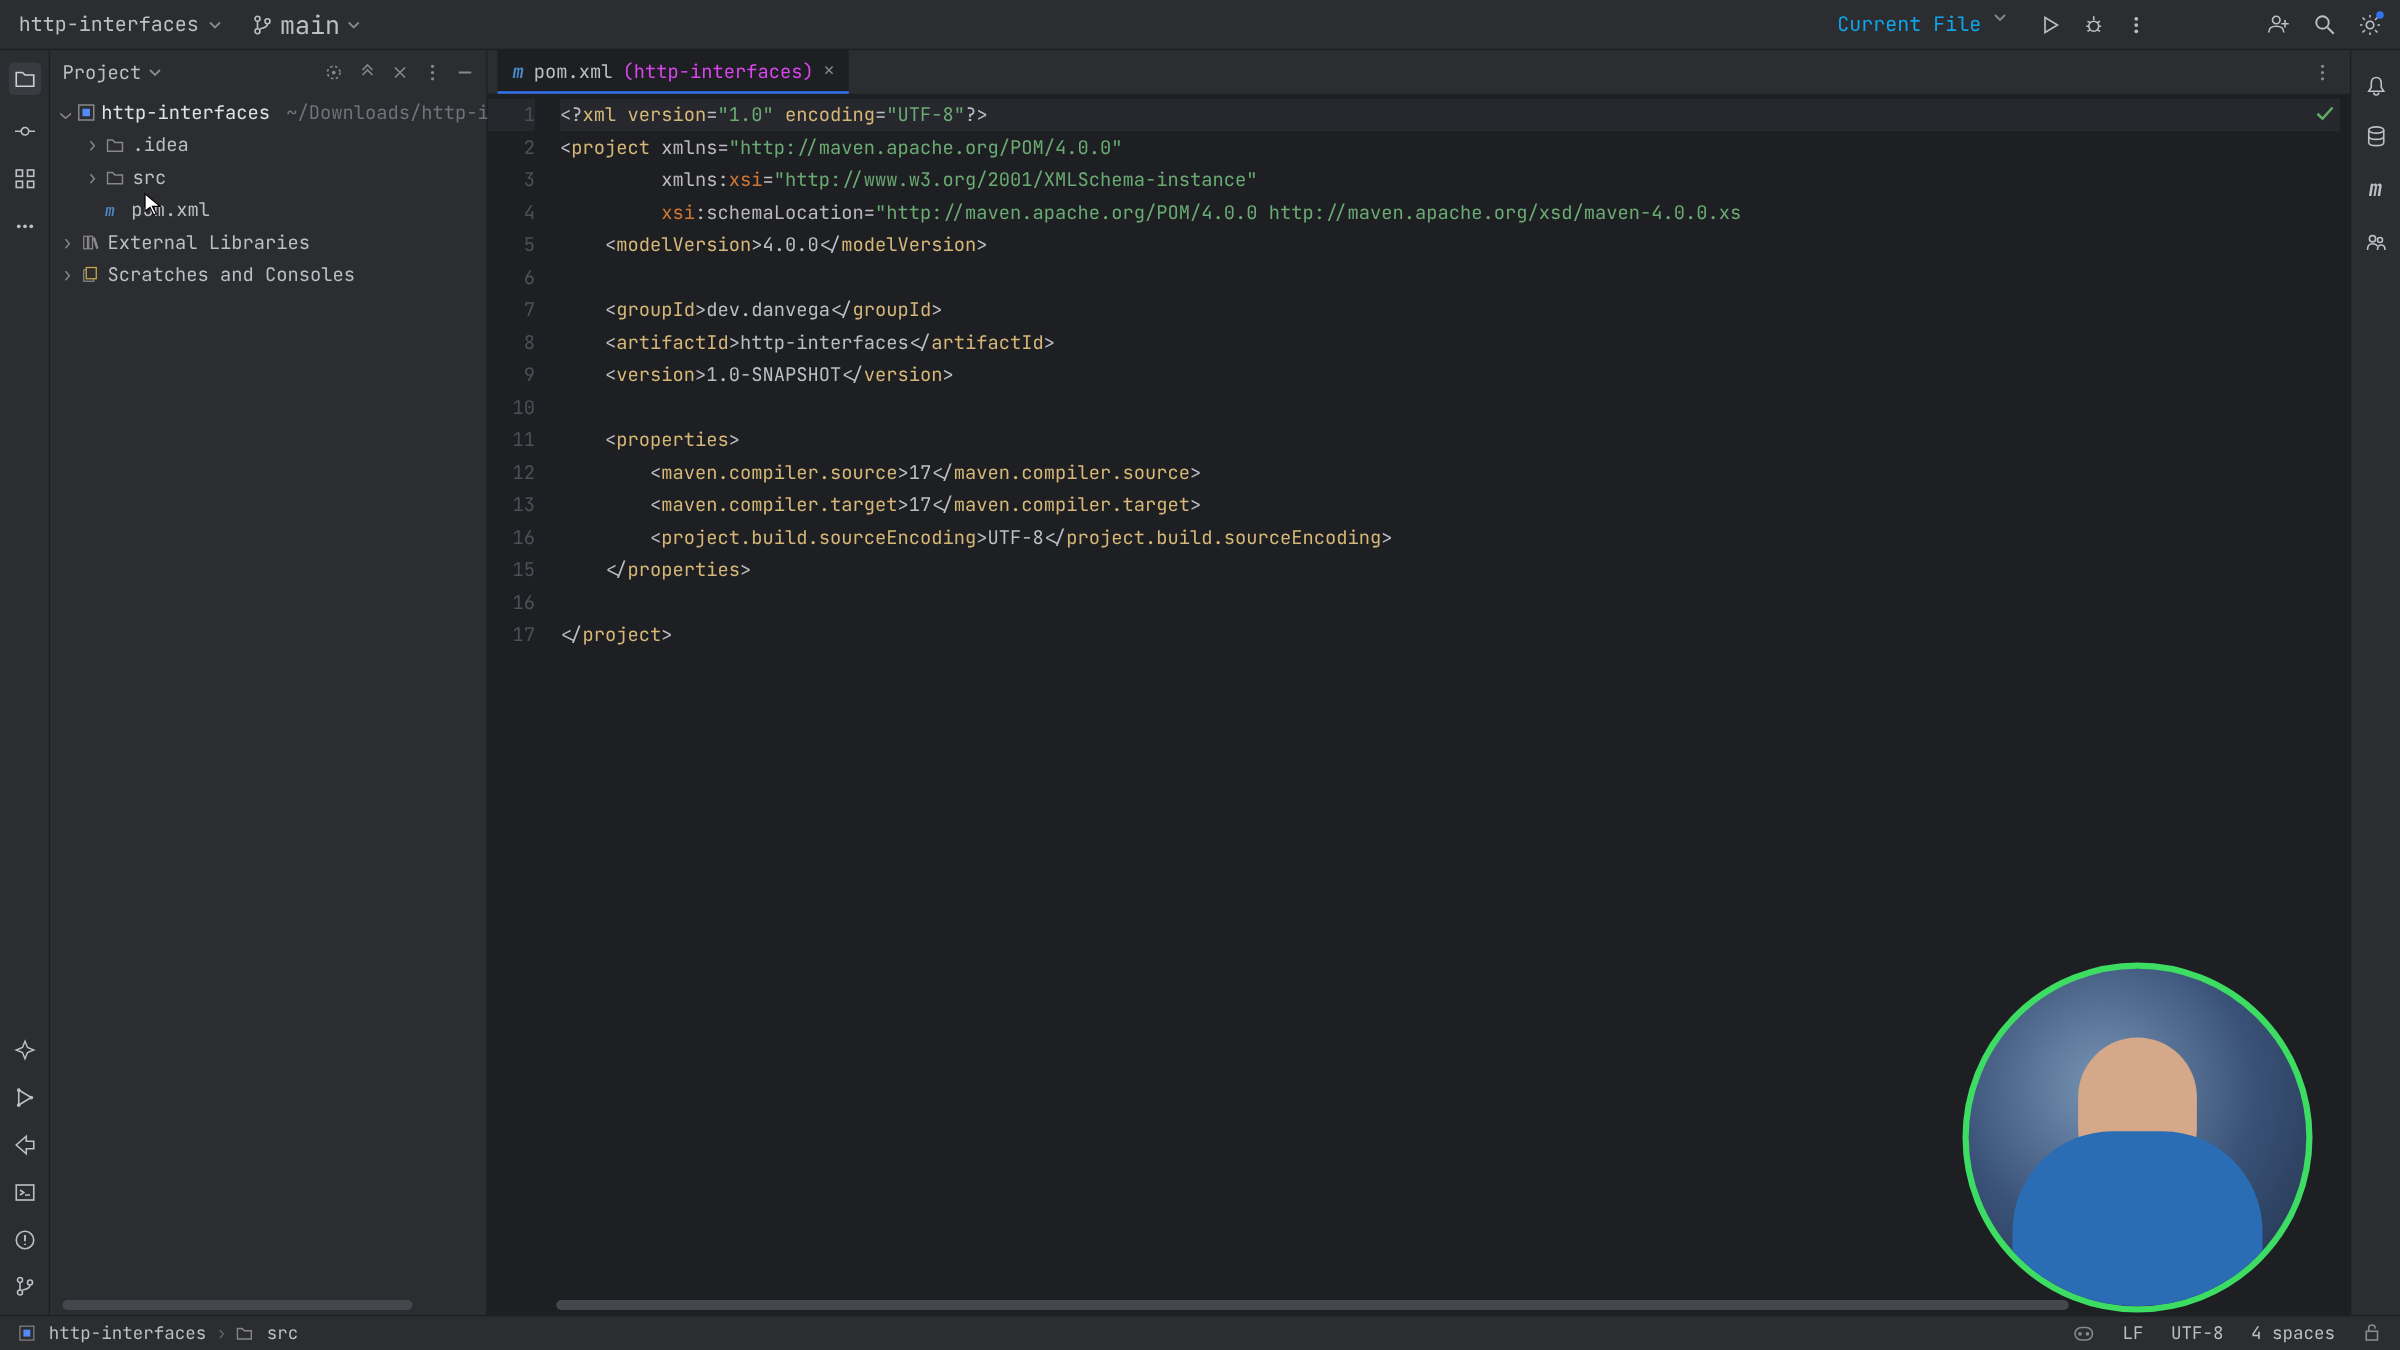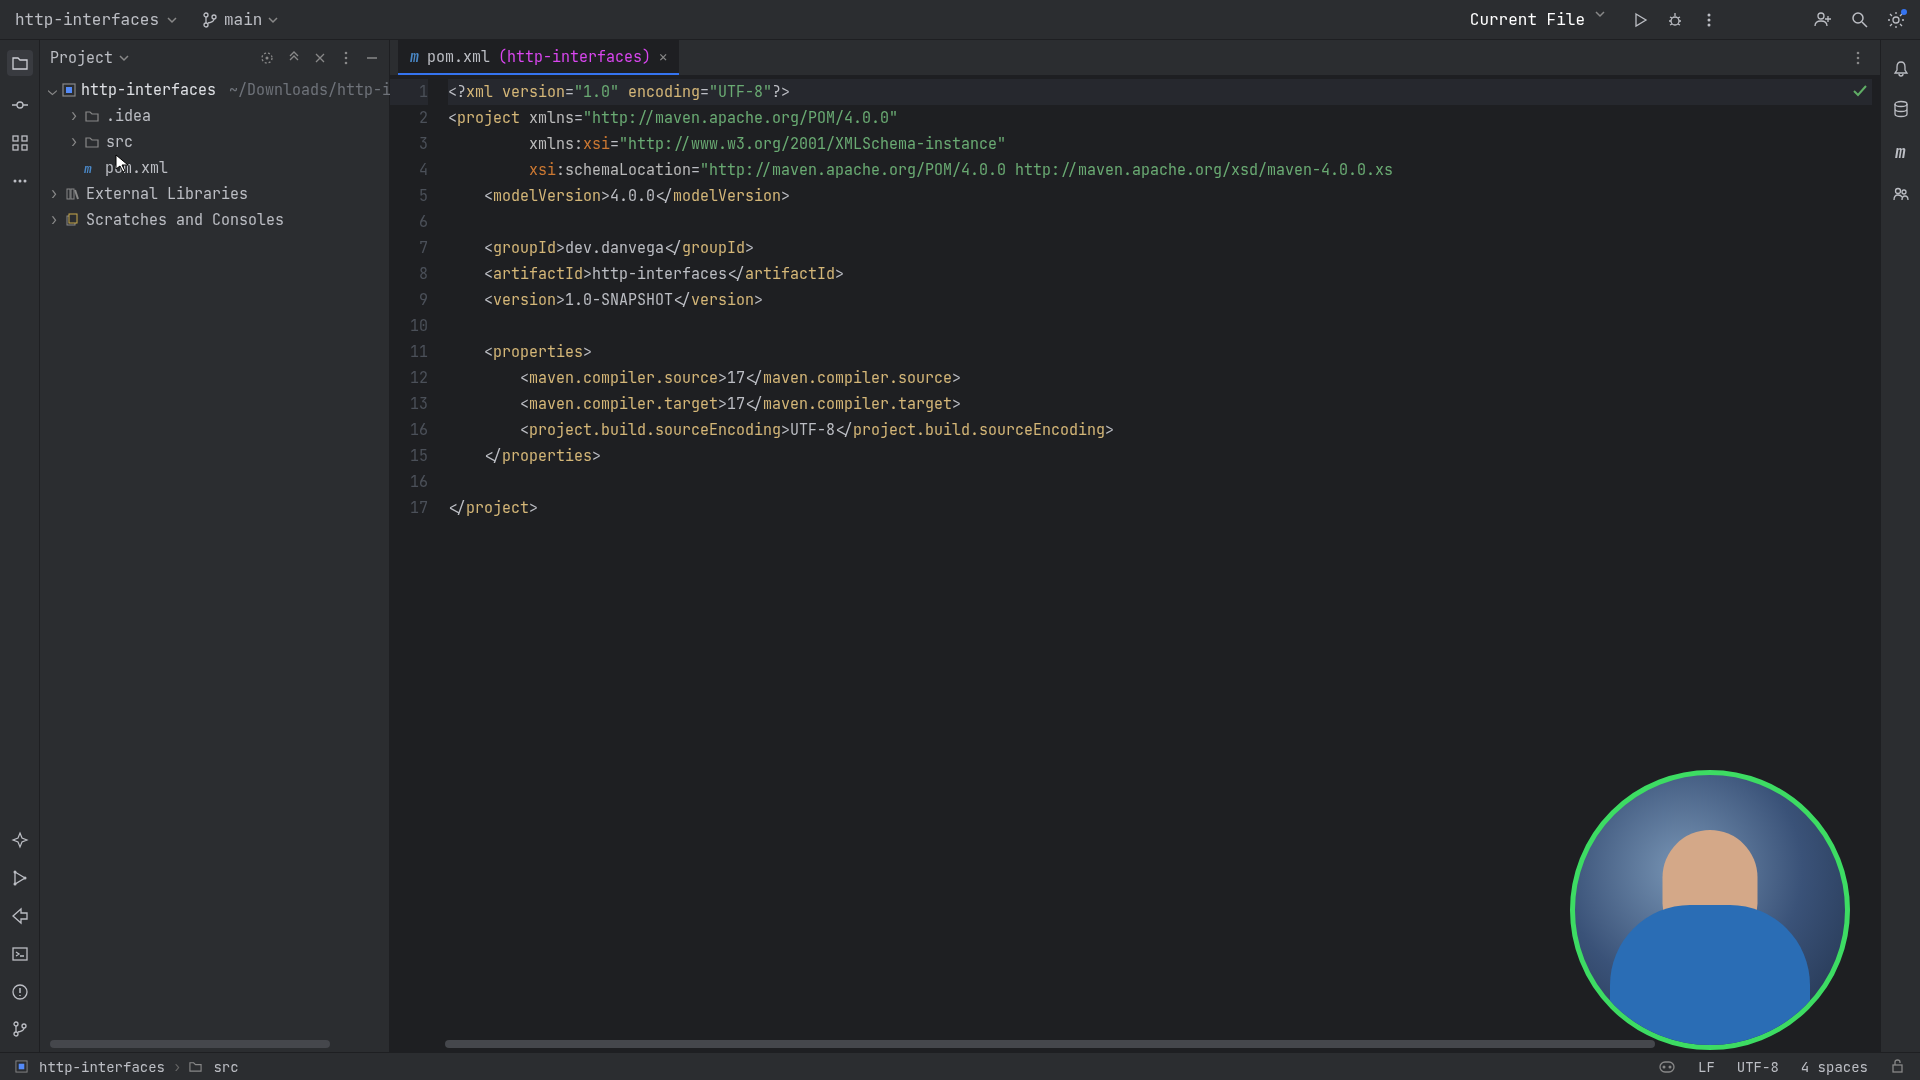--- a/index.html
+++ b/index.html
@@ -19,22 +19,22 @@
       background: #2b2d30;
       display: flex;
       align-items: center;
       padding: 0 15px;
       justify-content: space-between;
       border-bottom: 1px solid #1e1f22;
     }
     .top-left { display: flex; align-items: center; gap: 25px; }
     .top-right { display: flex; align-items: center; gap: 18px; }
     .project-name { display: flex; align-items: center; gap: 8px; color: #bcbec4; font-size: 16px; }
-    .branch { display: flex; align-items: center; gap: 6px; color: #bcbec4; font-size: 16px; }
-    .run-config { display: flex; gap: 10px; color: #ffffff; font-size: 16px; margin-right: 10px;}
+    .branch { display: flex; align-items: center; gap: 6px; color: #bcbec4; font-size: 20px; }
+    .run-config { display: flex; gap: 10px; color: #0ea5e9; font-size: 16px; margin-right: 10px;}
     .icon-btn { display: flex; align-items: center; justify-content: center; cursor: pointer; }
     
     .main-area { flex: 1; display: flex; overflow: hidden; }
     
     .left-rail {
       width: 40px;
       background: #2b2d30;
       border-right: 1px solid #1e1f22;
       display: flex;
       flex-direction: column;

